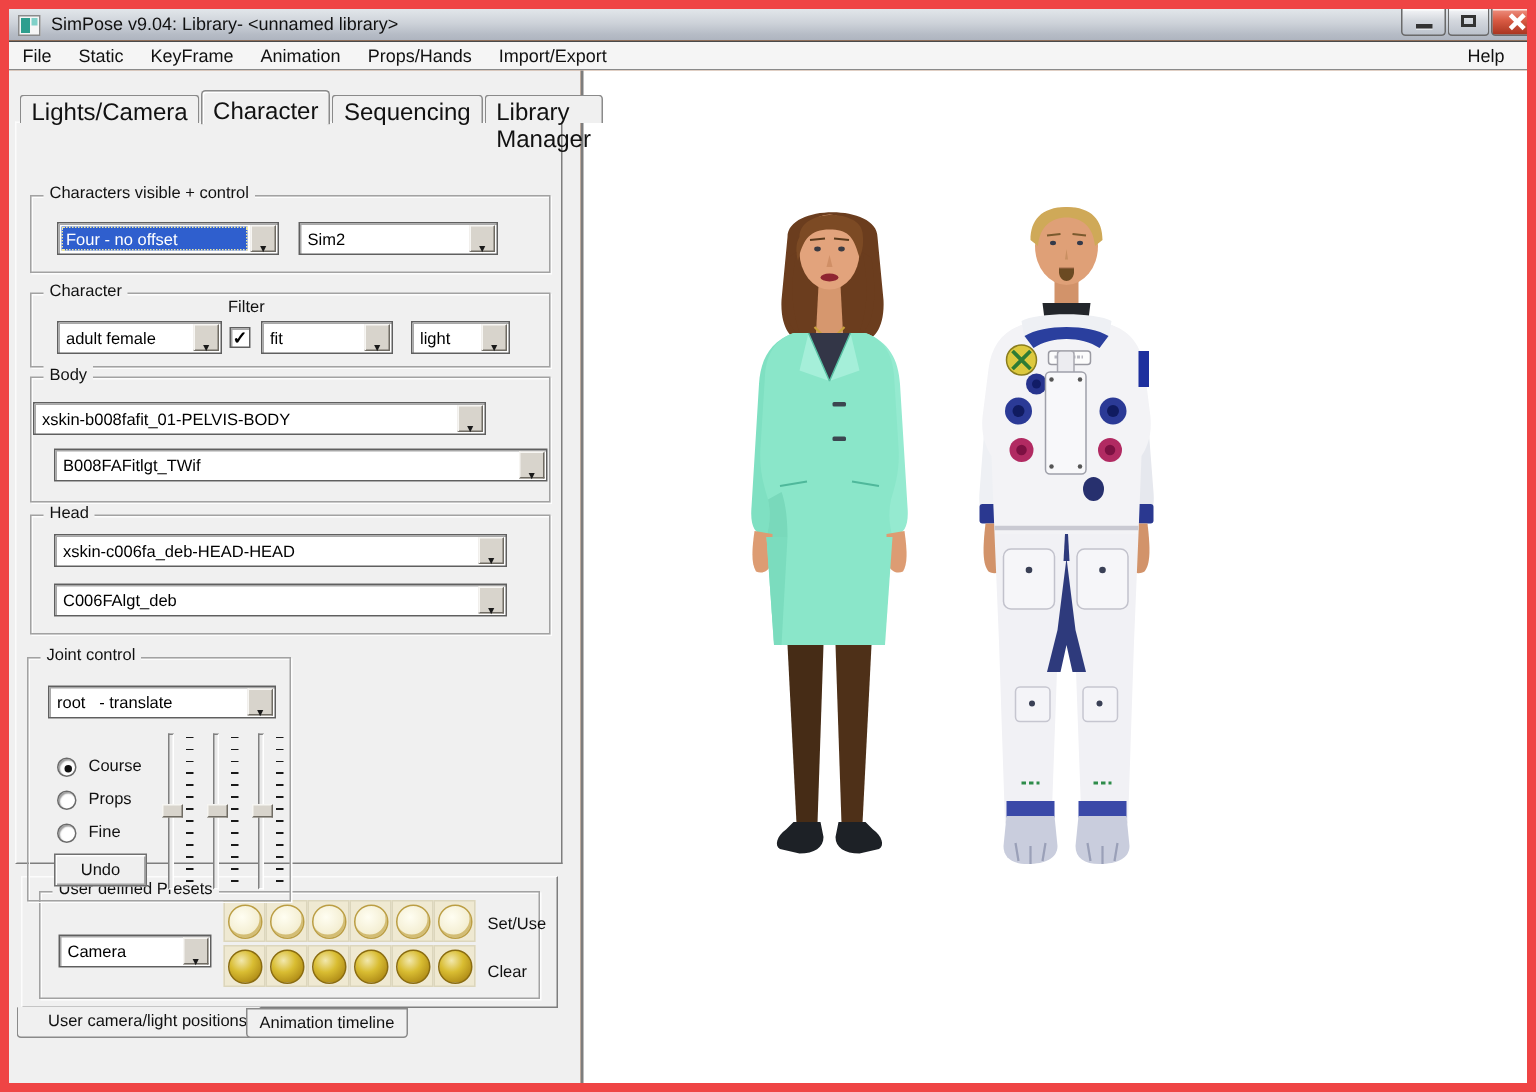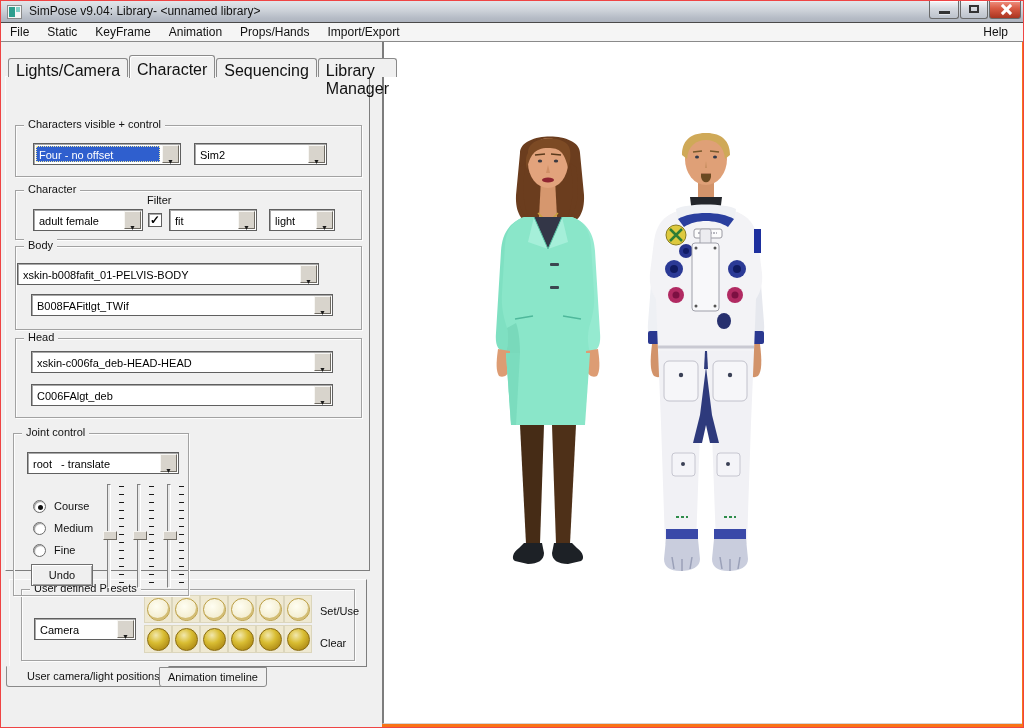--- a/index.html
+++ b/index.html
@@ -1,18 +1,18 @@
 <!DOCTYPE html>
 <html><head>
 <meta charset="utf-8">
 <style>
   * { margin:0; padding:0; box-sizing:border-box; }
   html,body { width:1024px; height:728px; font-family:"Liberation Sans", sans-serif; }
   #window { position:relative; width:1024px; height:728px; background:#f97316;
-            border:1px solid #ef4444; overflow:hidden; }
+            border:6px solid #ef4444; overflow:hidden; }
 
   
   .titlebar { position:absolute; left:0; top:0; width:100%; height:22px;
     background:linear-gradient(180deg,#e2e6ea 0%,#cdd2d9 45%,#b6bcc6 80%,#aeb4bf 100%);
     border-bottom:1px solid #4a4a4a; }
   .app-icon { position:absolute; left:6px; top:4px; width:15px; height:14px;
     background:#f6f6f6; border:1px solid #8a8a8a; }
   .app-icon::before { content:""; position:absolute; left:1px; top:1px; width:6px; height:10px; background:#2e9e8e; }
   .app-icon::after { content:""; position:absolute; left:8px; top:1px; width:4px; height:5px; background:#7fd0c8; }
   .title-text { position:absolute; left:28px; top:3px; font-size:12px; color:#111; white-space:pre; }
@@ -174,21 +174,21 @@
           <span class="combo-btn"><span>▼</span></span>
         </div>
       </div>
 
       <div class="groupbox" style="left:9px; top:169px; width:347px; height:84px;">
         <span class="legend">Body</span>
         <div class="combo" style="left:1px; top:16px; width:302px;">
           <span class="combo-text">xskin-b008fafit_01-PELVIS-BODY</span>
           <span class="combo-btn"><span>▼</span></span>
         </div>
-        <div class="combo" style="left:15px; top:47px; width:302px;">
+        <div class="combo" style="left:15px; top:47px; width:329px;">
           <span class="combo-text">B008FAFitlgt_TWif</span>
           <span class="combo-btn"><span>▼</span></span>
         </div>
       </div>
 
       <div class="groupbox" style="left:9px; top:261px; width:347px; height:80px;">
         <span class="legend">Head</span>
         <div class="combo" style="left:15px; top:12px; width:302px;">
           <span class="combo-text">xskin-c006fa_deb-HEAD-HEAD</span>
           <span class="combo-btn"><span>▼</span></span>
@@ -203,21 +203,21 @@
         <span class="legend">Joint control</span>
         <div class="combo" style="left:13px; top:18px; width:152px;">
           <span class="combo-text">root   - translate</span>
           <span class="combo-btn"><span>▼</span></span>
         </div>
         <span class="radio" style="left:19px; top:66px;">
             <span class="radio-dot"></span>
           </span>
         <span class="label11" style="left:40px; top:66px;text-align:center;">Course</span>
         <span class="radio" style="left:19px; top:88px;"></span>
-        <span class="label11" style="left:40px; top:88px;">Medium</span>
+        <span class="label11" style="left:40px; top:88px;">Props</span>
         <span class="radio" style="left:19px; top:110px;"></span>
         <span class="label11" style="left:40px; top:110px;">Fine</span>
         <span class="push-btn" style="left:17px; top:130px; width:62px; height:22px;">Undo</span>
 
         <div class="vslider" style="left:88px; top:48px;">
           <div class="vtrack"></div>
           <div class="vticks"></div>
           <div class="vthumb"></div>
         </div>
         <div class="vslider" style="left:118px; top:48px;">

